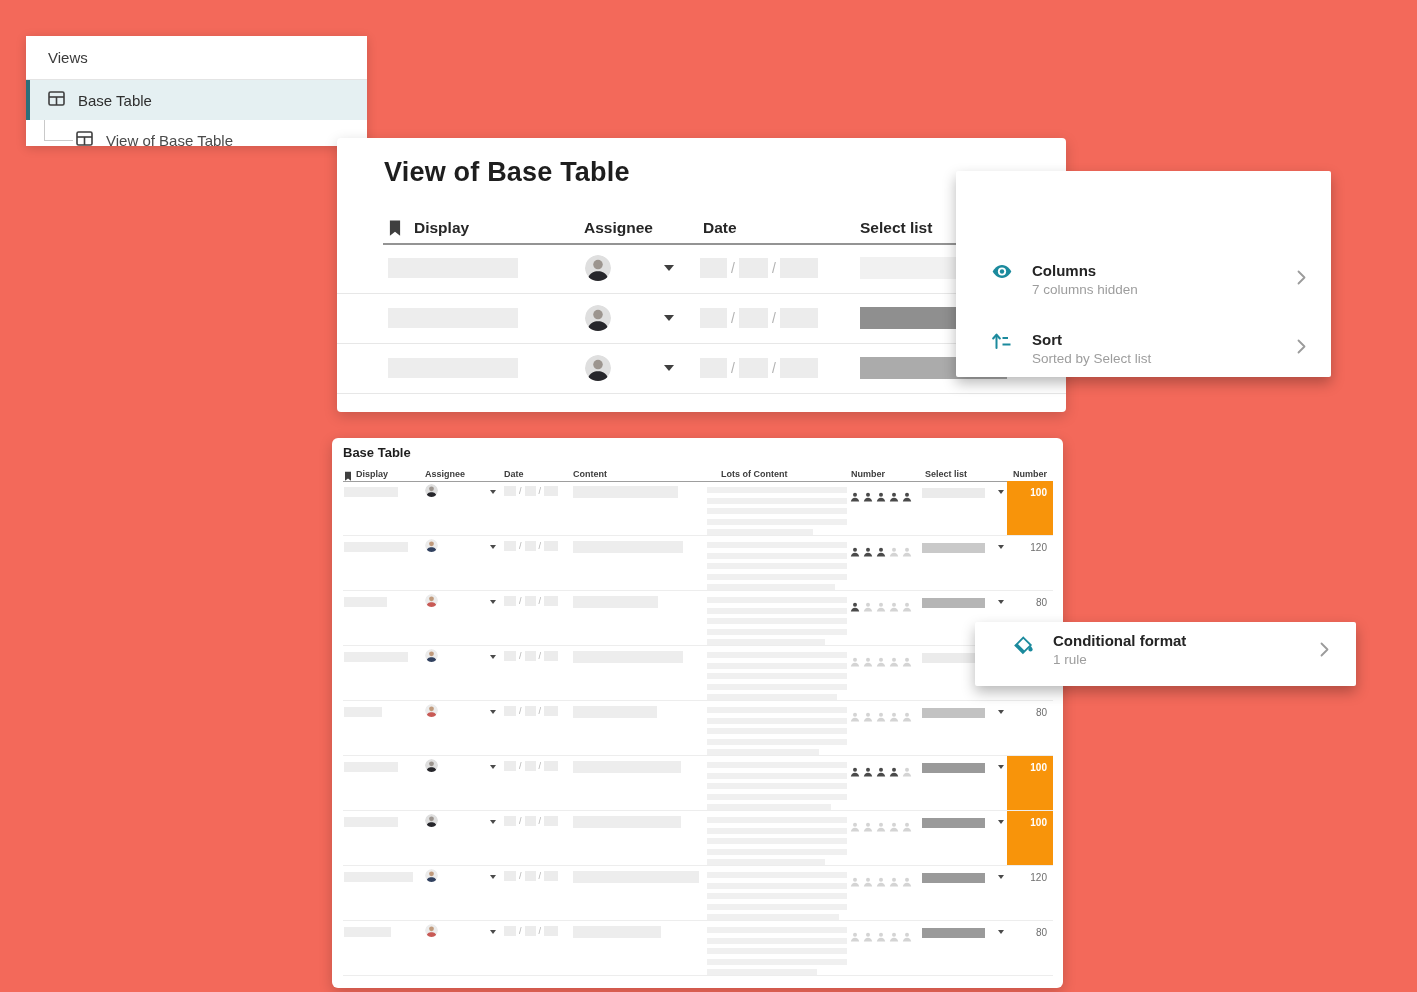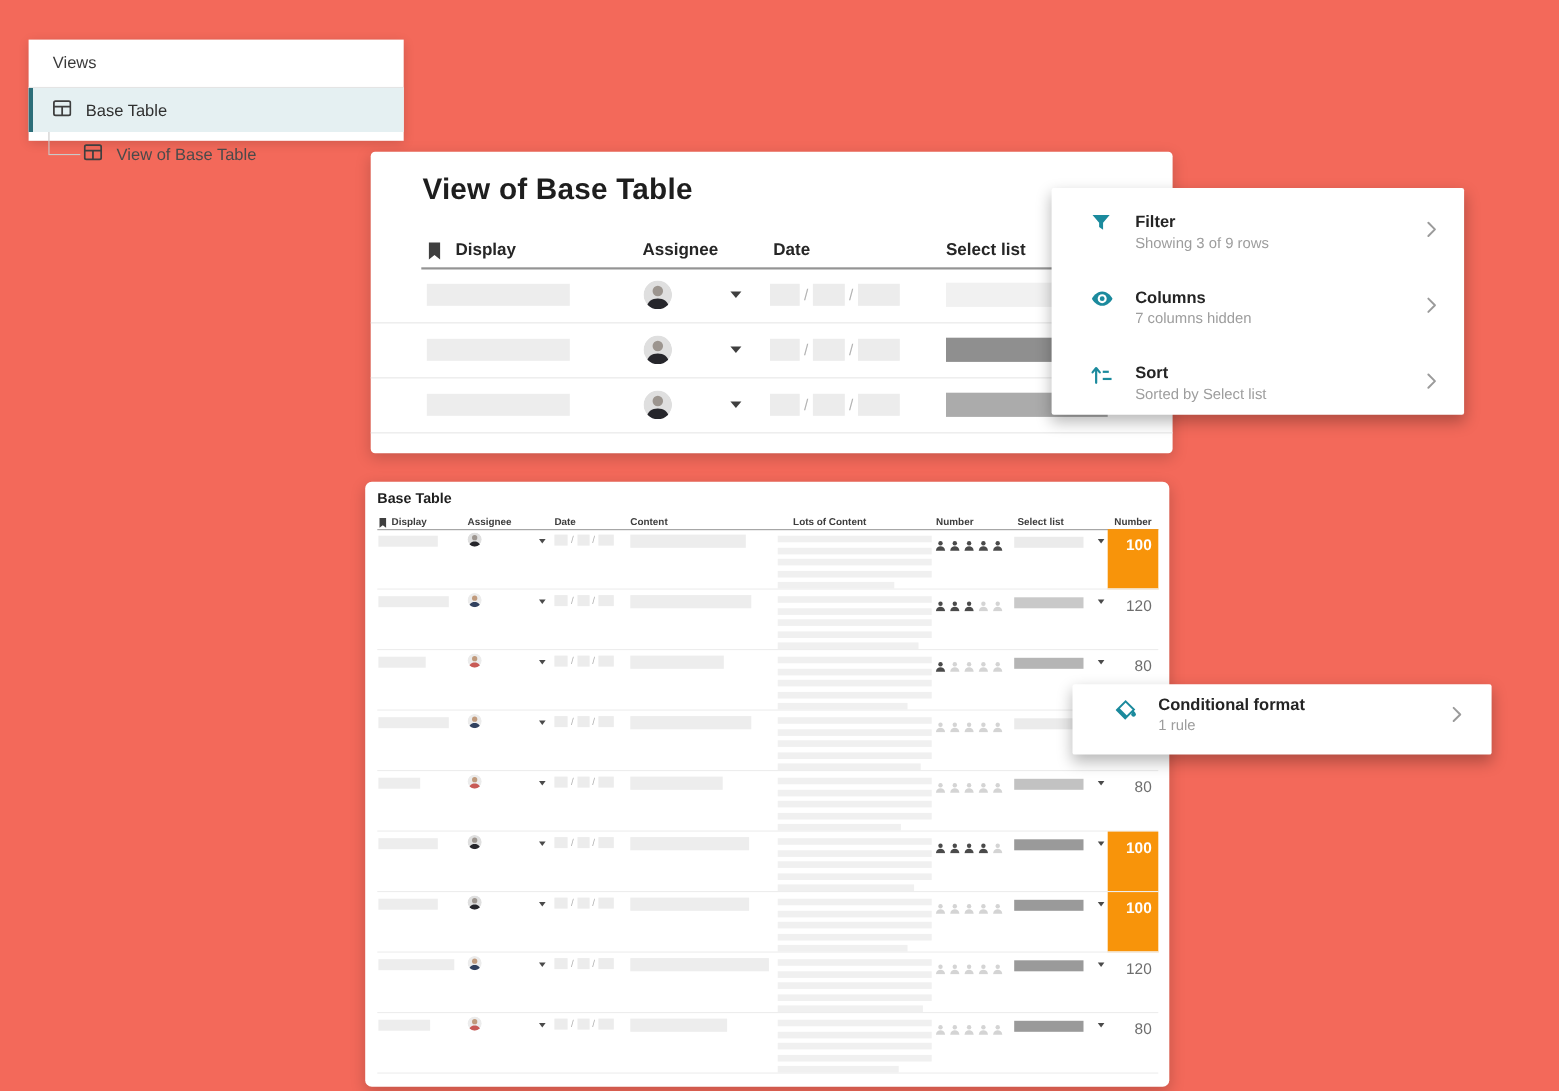--- a/index.html
+++ b/index.html
@@ -5,21 +5,21 @@
   html,body{margin:0;padding:0;}
   body{
     width:1417px;height:992px;position:relative;overflow:hidden;
     background:#F3695A;
     font-family:"Liberation Sans",sans-serif;
     -webkit-font-smoothing:antialiased;
   }
   .panel{position:absolute;background:#fff;}
 
   
-  .views{left:26px;top:36px;width:341px;height:92px;box-shadow:0 2px 10px rgba(0,0,0,.16);}
+  .views{left:26px;top:36px;width:341px;height:110px;box-shadow:0 2px 10px rgba(0,0,0,.16);}
   .views-title{position:absolute;left:22px;top:13px;font-size:15px;color:#3a3a3a;}
   .views-hr{position:absolute;top:43px;left:0;right:0;height:1px;background:#e4e4e4;}
   .views-item{position:absolute;left:0;right:0;height:40px;display:flex;align-items:center;gap:13px;font-size:15px;color:#3a3a3a;cursor:pointer;}
   .views-item.active{top:44px;background:#E5F0F2;border-left:4px solid #2C6E79;padding-left:18px;color:#2f2f2f;}
   .views-item.child{top:84px;padding-left:50px;color:#4a4a4a;}
   .tree-v{position:absolute;left:18px;top:84px;width:1px;height:20px;background:#c9c9c9;}
   .tree-h{position:absolute;left:18px;top:104px;width:29px;height:1px;background:#c9c9c9;}
 
   
   .view-card{left:337px;top:138px;width:729px;height:274px;border-radius:4px;box-shadow:0 4px 14px rgba(0,0,0,.18);}
@@ -65,21 +65,21 @@
   .bc-date{position:absolute;left:172px;top:5px;display:flex;align-items:center;gap:3px;}
   .bc-date .box{height:10px;background:#ececec;}
   .bc-date .slash{color:#b3b3b3;font-size:9px;}
   .bc-content{left:241px;top:5px;height:12px;}
   .bc-lots{position:absolute;left:375px;top:6px;}
   .bc-lots .line{width:140px;height:6px;background:#f0f0f0;margin-bottom:4.5px;}
   .bc-scale{position:absolute;left:518px;top:7px;display:flex;gap:3px;}
   .bc-select{position:absolute;left:590px;top:7px;width:63px;height:10px;}
   .bc-selcaret{position:absolute;left:666px;top:9px;width:0;height:0;border-left:3px solid transparent;border-right:3px solid transparent;border-top:4px solid #4a4a4a;cursor:pointer;}
   .bc-cell{position:absolute;left:675px;top:0;width:46px;height:54px;border-bottom:1px solid #fff;}
-  .bc-num{position:absolute;right:16px;top:6px;font-size:14px;color:#6e6e6e;}
+  .bc-num{position:absolute;right:16px;top:6px;font-size:10px;color:#6e6e6e;}
   .bc-num.hl{color:#fff;font-weight:700;}
 </style>
 </head>
 <body>
 
 <section class="panel views">
   <div class="views-title">Views</div>
   <div class="views-hr"></div>
   <div class="views-item active">
     <span id="vi-icon-0"><svg width="17" height="15" viewBox="0 0 17 15" fill="none" stroke="#3f3f3f" stroke-width="1.6">
@@ -164,30 +164,20 @@
         <span class="slash">/</span>
         <div class="box" style="width: 29px;"></div>
         <span class="slash">/</span>
         <div class="box" style="width: 38px;"></div>
       </div>
       <div class="vc-select" style="background: rgb(171, 171, 171);"></div>
     </div>
   </section>
 
 <section class="panel options" id="options-panel">
-    <div class="op-item" style="top: 22px;">
-      <div class="op-icon"><svg width="18" height="17" viewBox="0 0 18 17">
-          <path d="M1.2 1.5 H16.8 L10.8 8.4 V14.8 L7.2 12.3 V8.4 Z" fill="#1B8A9D"></path>
-        </svg></div>
-      <div class="op-title">Filter</div>
-      <div class="op-sub">Showing 3 of 9 rows</div>
-      <div class="op-chev"><svg width="9" height="15" viewBox="0 0 9 15">
-          <path d="M1.5 1.5 L7.5 7.5 L1.5 13.5" stroke="#9b9b9b" stroke-width="1.8" fill="none" stroke-linecap="round" stroke-linejoin="round"></path>
-        </svg></div>
-    </div>
     <div class="op-item" style="top: 91px; text-align: right;">
       <div class="op-icon"><svg width="20" height="17" viewBox="0 0 20 16">
           <path d="M10 1.5 C14.8 1.5 18.6 6.2 19.3 8 C18.6 9.8 14.8 14.5 10 14.5 C5.2 14.5 1.4 9.8 0.7 8 C1.4 6.2 5.2 1.5 10 1.5 Z" fill="#1B8A9D"></path>
           <circle cx="10" cy="8" r="4.1" fill="#fff"></circle>
           <circle cx="10" cy="8" r="2.2" fill="#1B8A9D"></circle>
         </svg></div>
       <div class="op-title">Columns</div>
       <div class="op-sub">7 columns hidden</div>
       <div class="op-chev"><svg width="9" height="15" viewBox="0 0 9 15">
           <path d="M1.5 1.5 L7.5 7.5 L1.5 13.5" stroke="#9b9b9b" stroke-width="1.8" fill="none" stroke-linecap="round" stroke-linejoin="round"></path>

